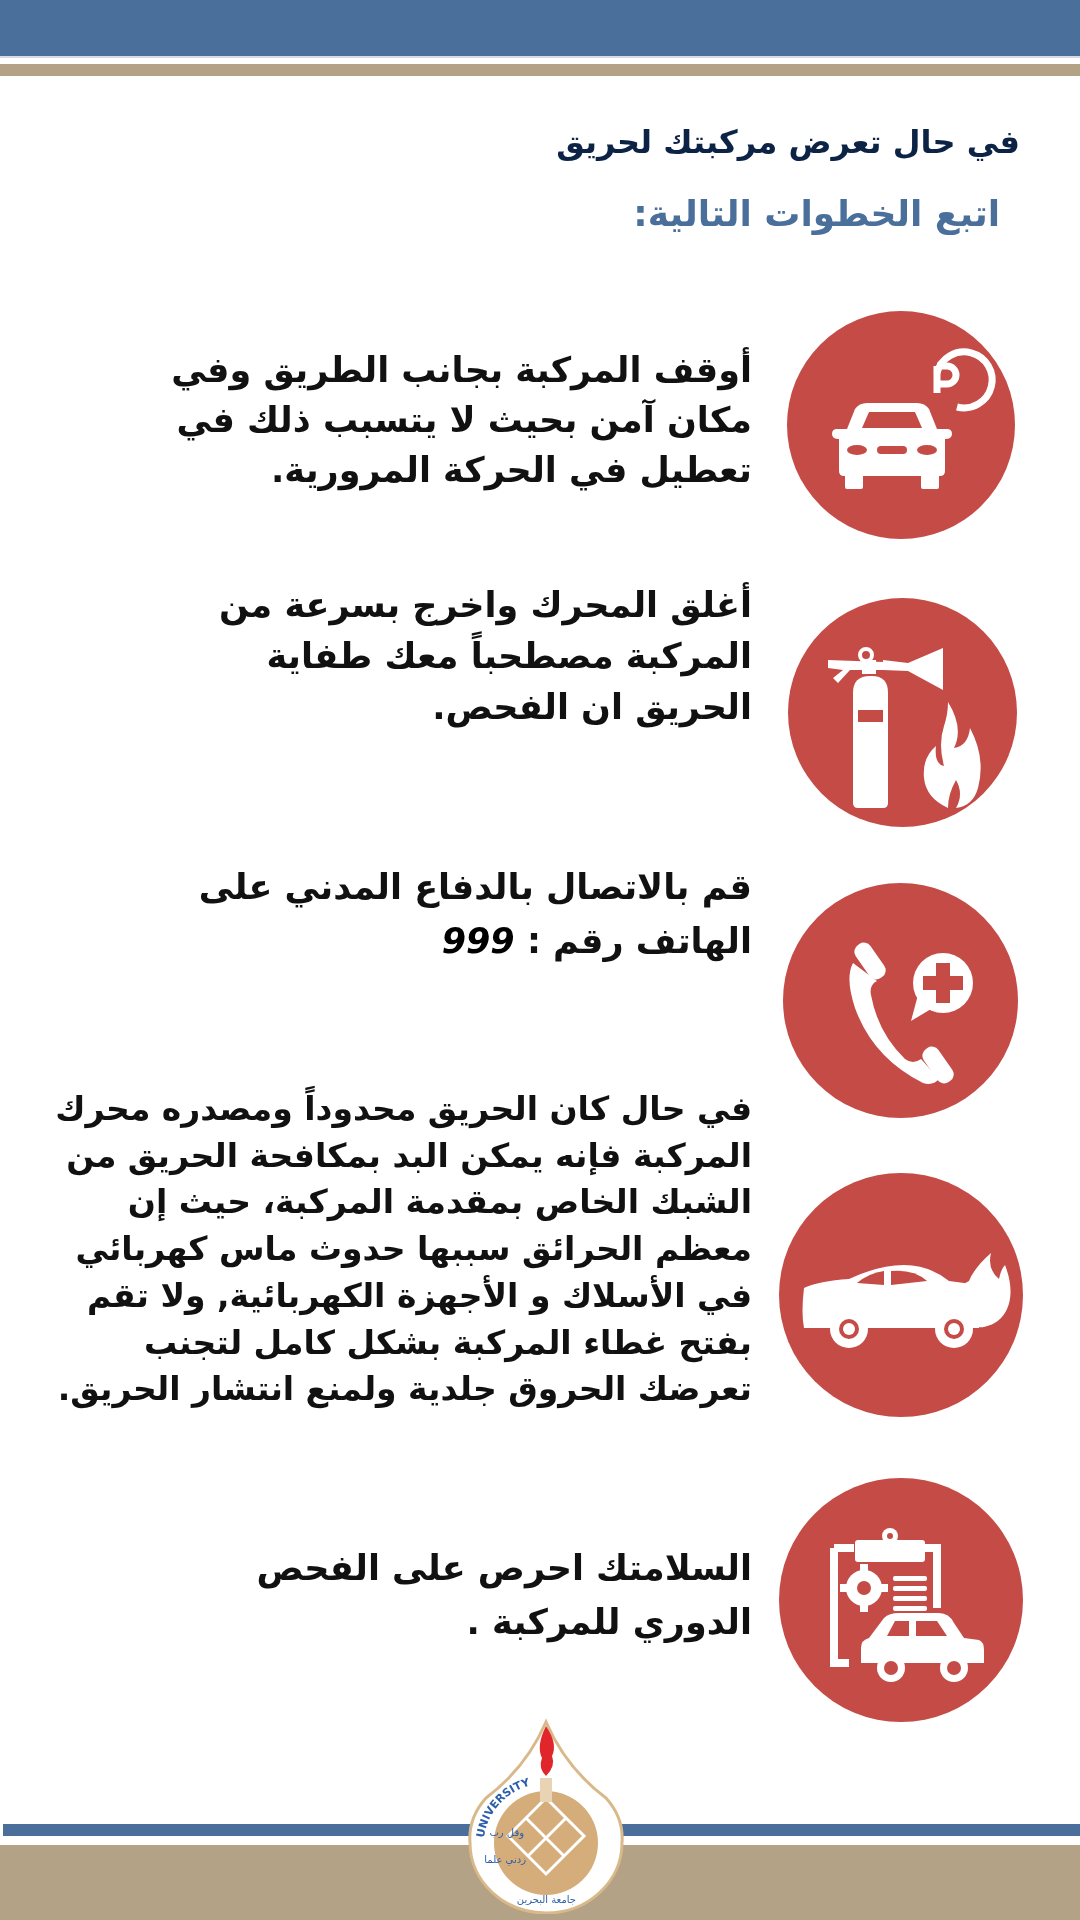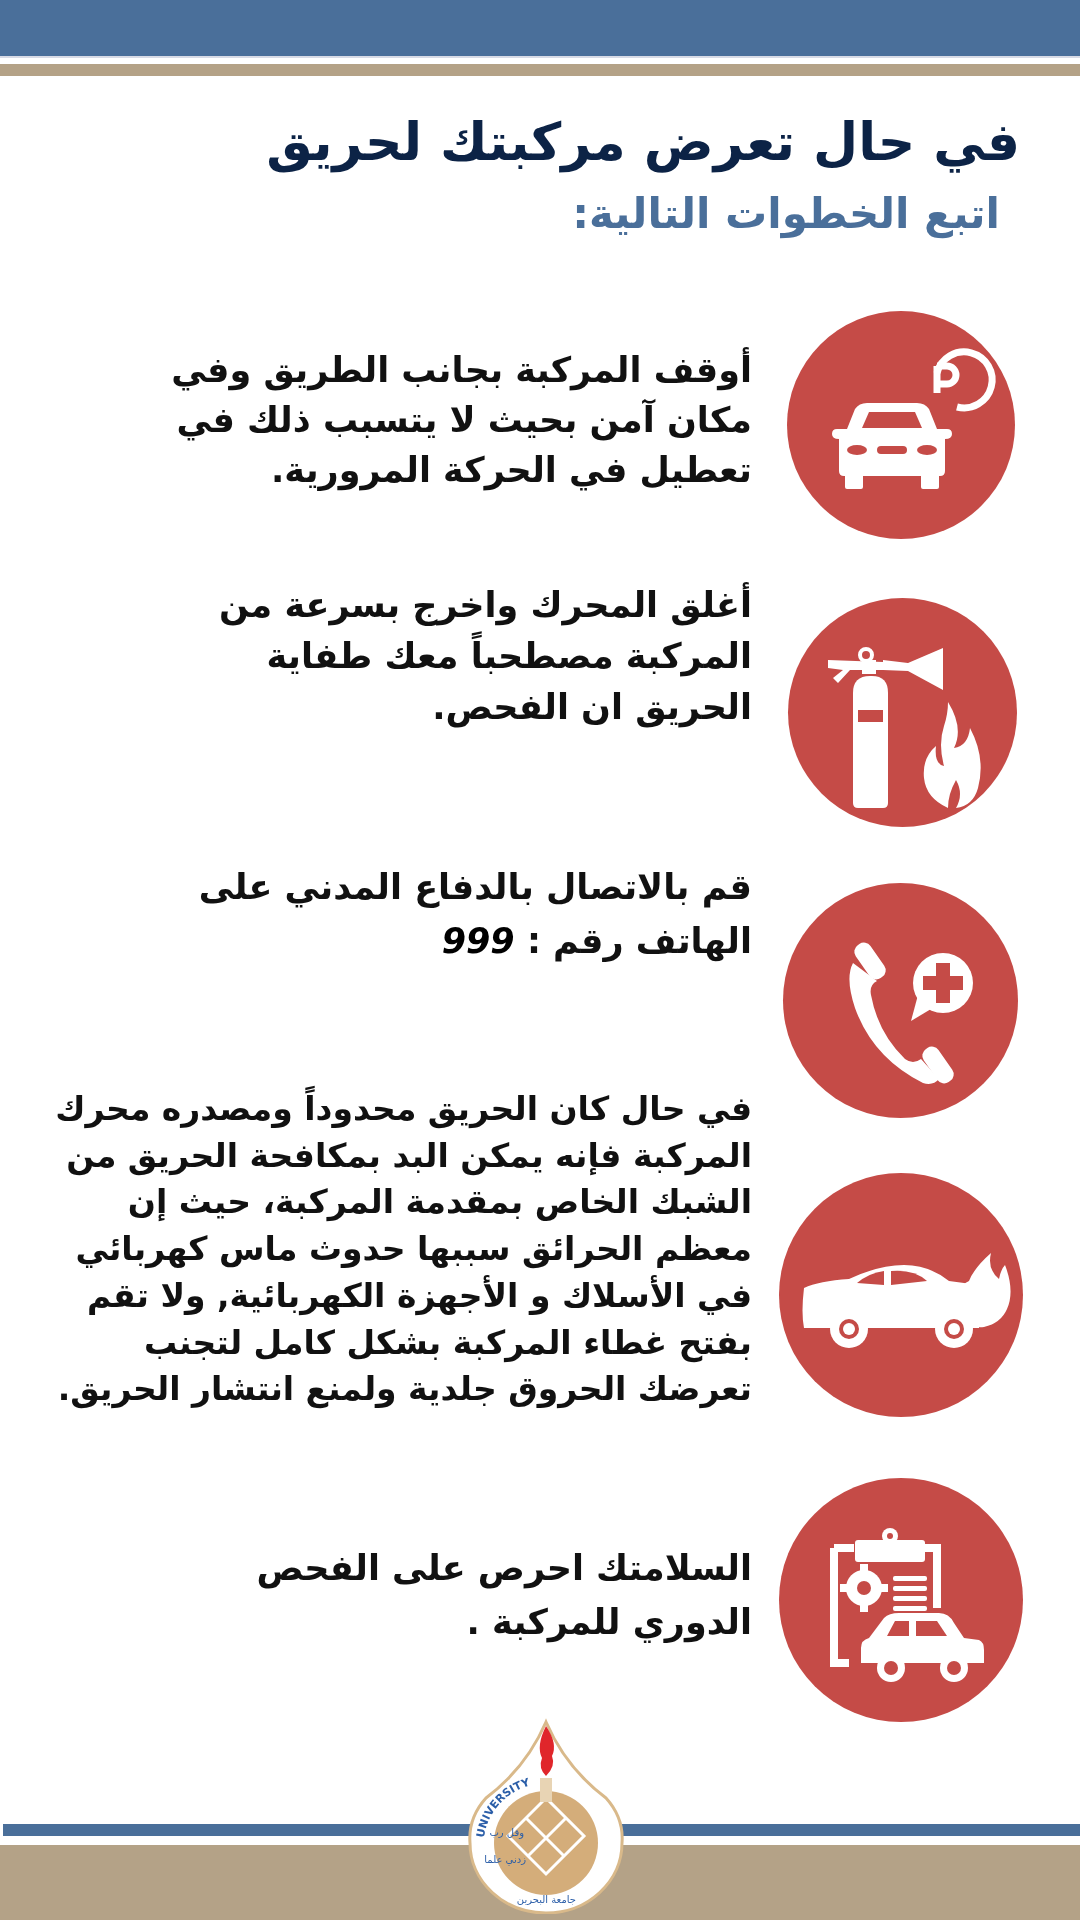--- a/index.html
+++ b/index.html
@@ -11,26 +11,26 @@
   .band { position: absolute; left: 0; }
   .top-blue { top: 0; width: 1080px; height: 56px; background: #4a6f9a; }
   .top-gap { top: 56px; width: 1080px; height: 2px; background: #d8dbe6; }
   .top-tan { top: 64px; width: 1080px; height: 12px; background: #b4a287; }
   .bot-blue { top: 1824px; left: 3px; width: 1077px; height: 12px; background: #4a6f9a; }
   .bot-tan { top: 1845px; width: 1080px; height: 75px; background: #b4a287; }
 
   .title {
     position: absolute; right: 60px; top: 112px;
     direction: rtl; text-align: right; white-space: nowrap;
-    font-weight: bold; font-size: 52px; line-height: 60px; color: #0c2346;
+    font-weight: bold; font-size: 32px; line-height: 60px; color: #0c2346;
   }
   .subtitle {
     position: absolute; right: 80px; top: 186px;
     direction: rtl; text-align: right; white-space: nowrap;
-    font-weight: bold; font-size: 42px; line-height: 56px; color: #4a6f9a;
+    font-weight: bold; font-size: 36px; line-height: 56px; color: #4a6f9a;
   }
 
   .step-text {
     position: absolute; right: 328px;
     direction: rtl; text-align: right;
     font-weight: bold; color: #111111;
     font-size: 35px; line-height: 51px;
   }
   .step-text .line { display: block; white-space: nowrap; }
   .hl { color: #000000; font-style: italic; }

